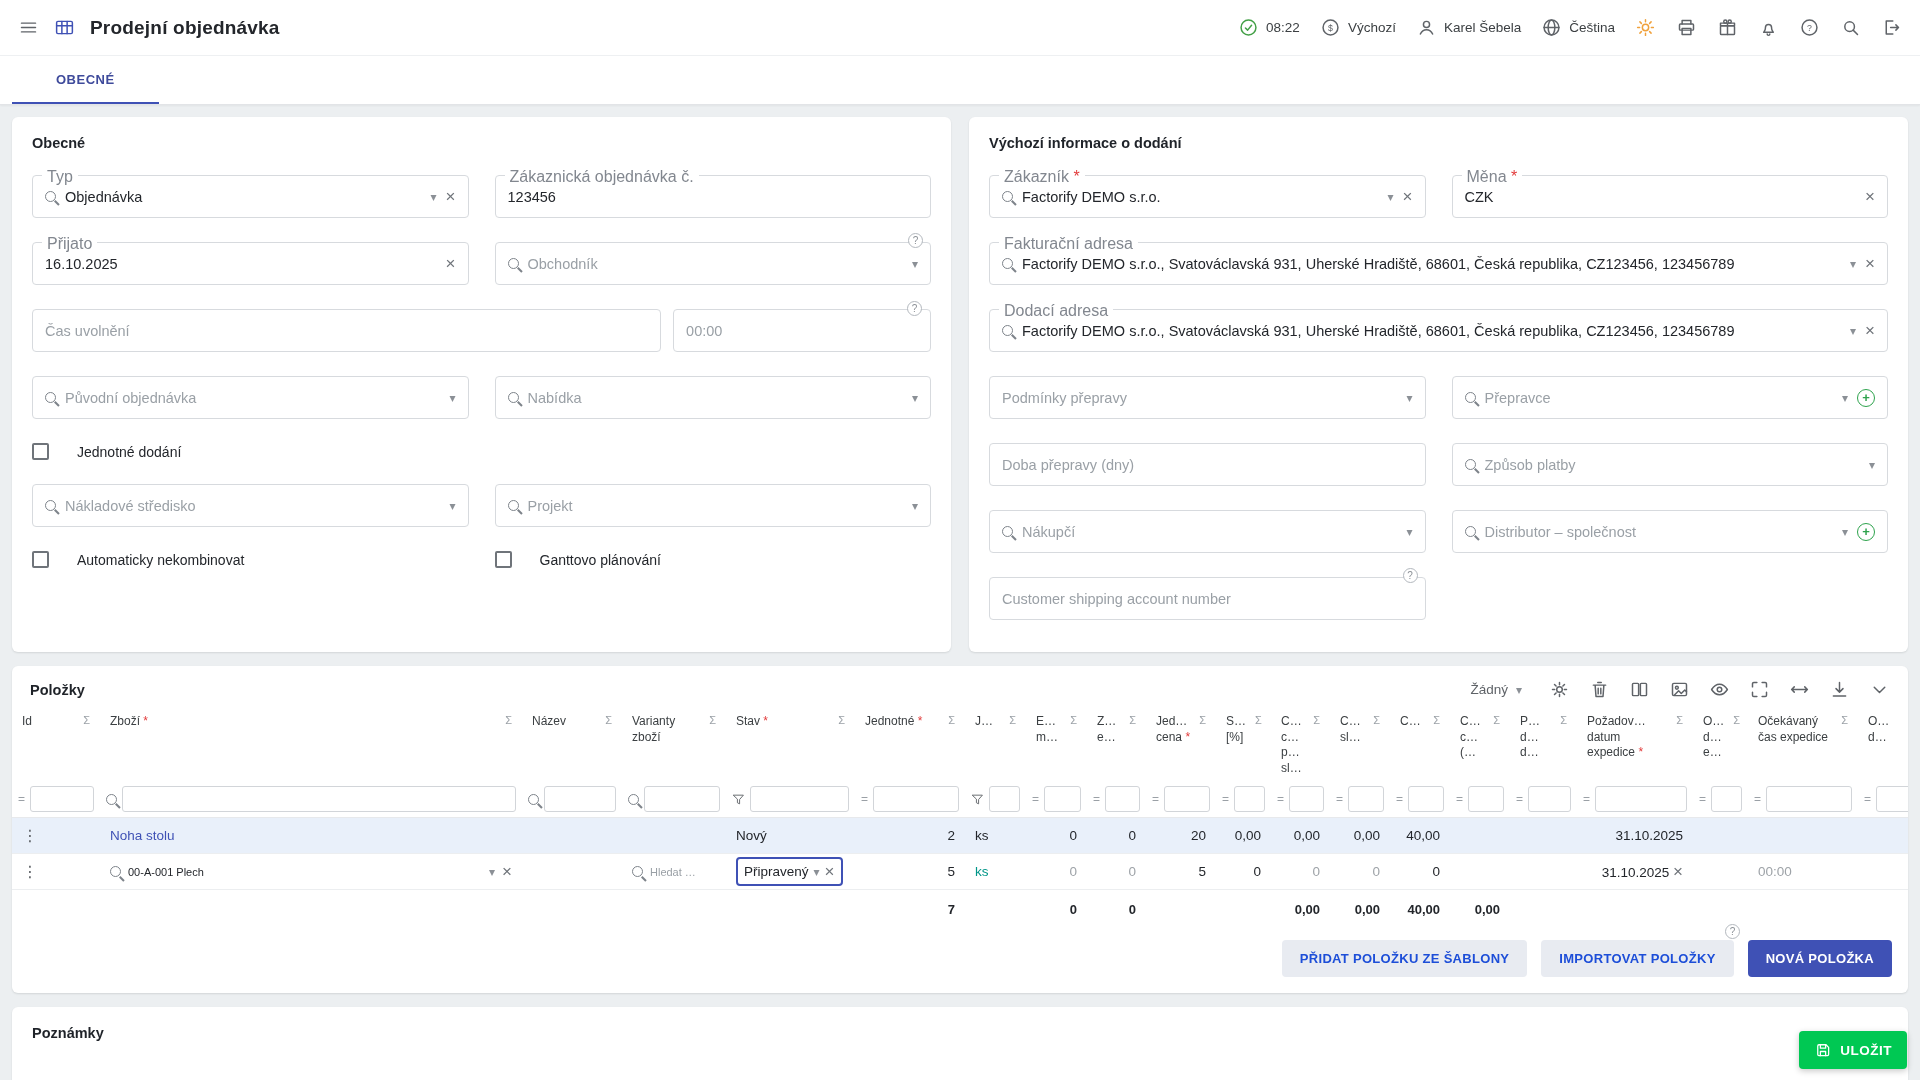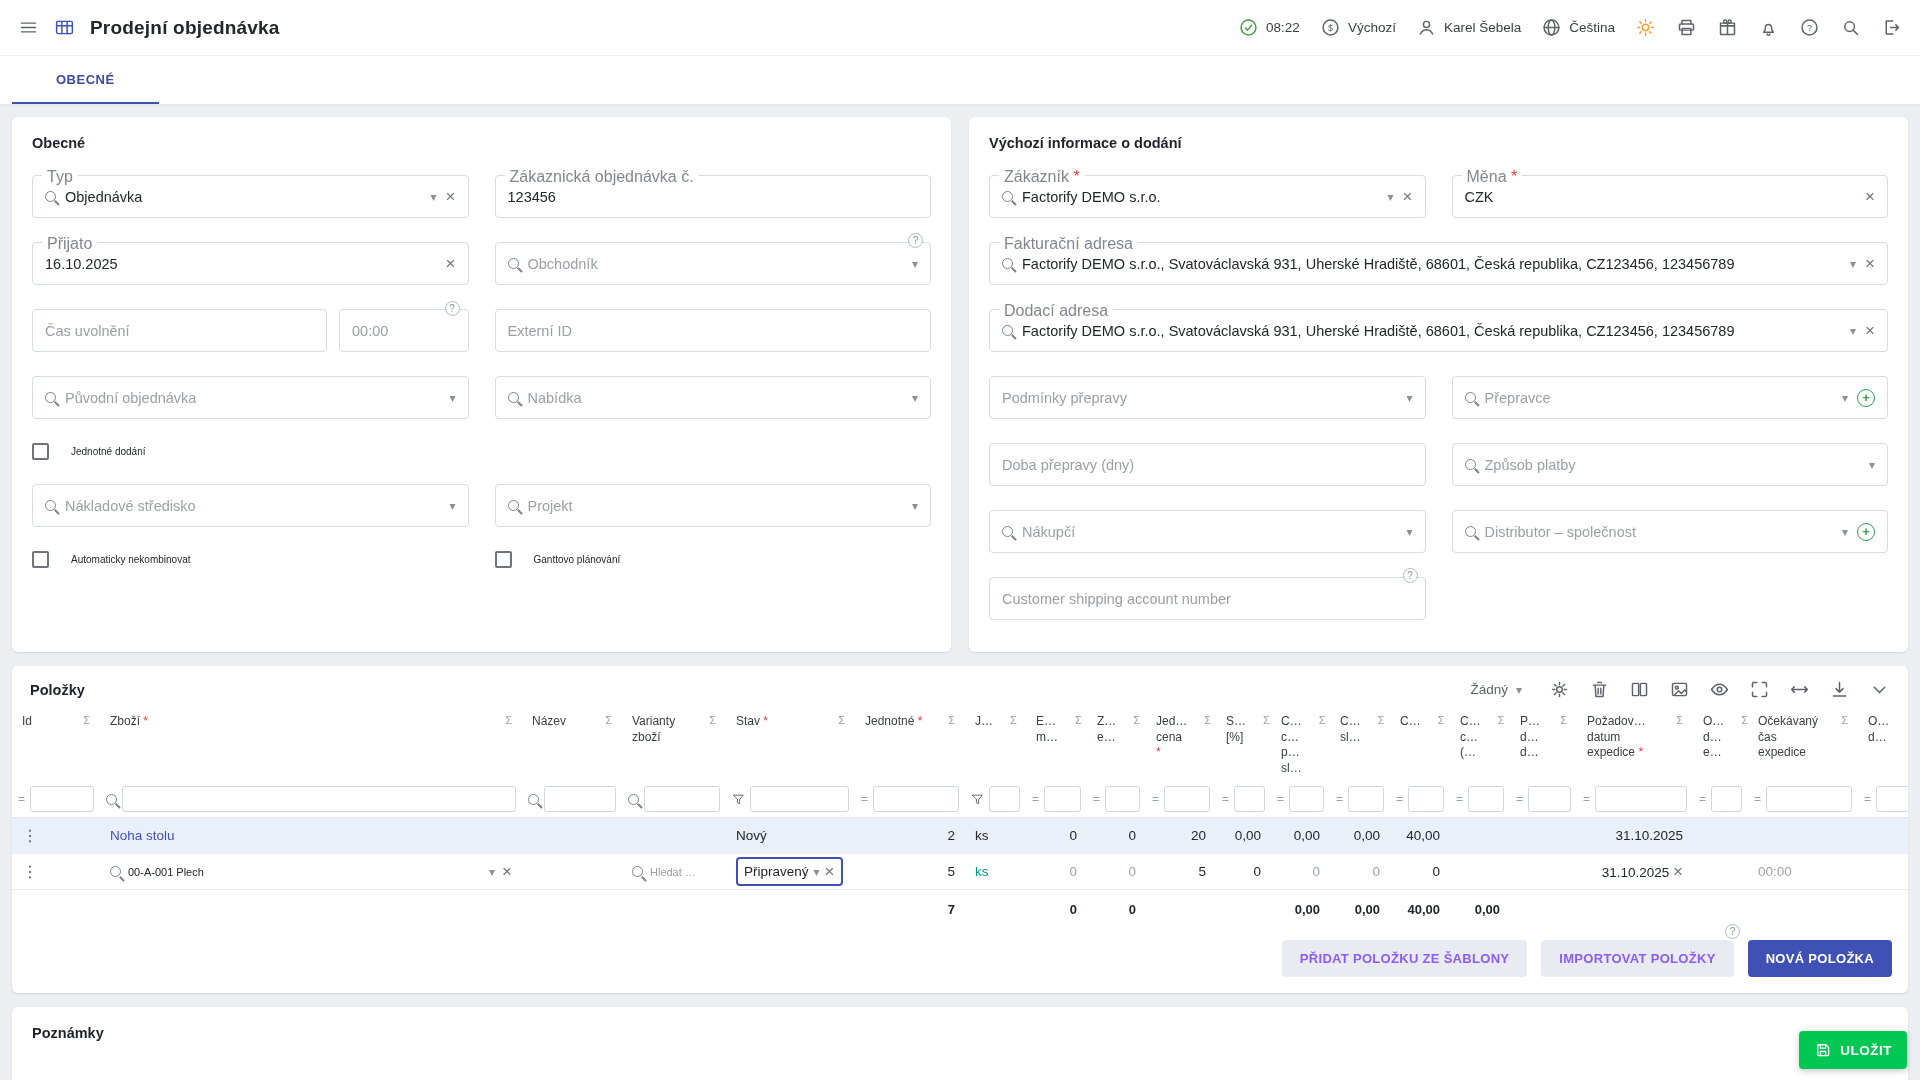--- a/index.html
+++ b/index.html
@@ -31,53 +31,53 @@
 .fval{flex:1;min-width:0;font-size:14.5px;white-space:nowrap;overflow:hidden;text-overflow:ellipsis}
 .ph{color:#9aa0a6}
 .caret{color:#8b9096;font-size:12px;flex:none;cursor:pointer}
 .clear{color:#6f747a;font-size:17px;line-height:1;flex:none;cursor:pointer}
 .field input{flex:1;min-width:0;border:0;outline:0;background:transparent;font:inherit;font-size:14.5px;color:#23262b}
 .field input::placeholder{color:#9aa0a6}
 .mag{flex:none;width:11px;height:11px;border:1.6px solid #7d838a;border-radius:50%;position:relative}
 .mag::after{content:"";position:absolute;width:6px;height:1.6px;background:#7d838a;right:-5px;bottom:-3px;transform:rotate(45deg)}
 .plus{flex:none;width:18px;height:18px;border:1.6px solid #2ea34d;border-radius:50%;color:#2ea34d;font-size:13px;font-weight:700;display:flex;align-items:center;justify-content:center;cursor:pointer}
 .qmark{position:absolute;top:-9px;right:8px;width:15px;height:15px;border:1.3px solid #b3b8be;border-radius:50%;background:#fff;color:#8b9096;font-size:10px;display:flex;align-items:center;justify-content:center;z-index:2}
-.check{display:flex;align-items:center;gap:22px;font-size:10px;cursor:pointer}
+.check{display:flex;align-items:center;gap:28px;font-size:14px;cursor:pointer}
 .cbox{width:17px;height:17px;border:2px solid #6f747a;border-radius:2px;background:#fff;flex:none}
 .w-cas{flex:2.6}.w-fmt{flex:1}
 .items-card{margin-top:14px;overflow:hidden}
 .items-head{display:flex;justify-content:space-between;align-items:center;padding:13px 18px 7px}
 .items-head h2{margin:0}
 .items-tools{display:flex;align-items:center;gap:19px;color:#5f6368}
 .groupby{display:flex;align-items:center;gap:8px;font-size:13.5px;color:#5f6368;cursor:pointer;margin-right:8px}
 table{border-collapse:collapse;table-layout:fixed;width:1916px}
 th,td{padding:0 10px;font-weight:400;overflow:hidden;white-space:nowrap}
 thead th{font-size:12px;color:#3c4043;vertical-align:top;padding-top:7px;padding-bottom:5px;text-align:left}
-.thwrap{display:flex;justify-content:space-between;gap:17px}
+.thwrap{display:flex;justify-content:space-between;gap:9px}
 .thlabel{white-space:pre-line;line-height:1.3}
 .sigma{color:#9aa0a6;font-size:11px;flex:none;cursor:pointer}
 tr.filter td{padding:5px 6px;border-bottom:1px solid #e7e9ec}
 .fcell{display:flex;align-items:center;gap:5px}
 .op{color:#9aa0a6;font-size:12px;flex:none}
 .fin{flex:1;min-width:0;height:26px;border:1px solid #d2d5d9;border-radius:3px;background:#fff;outline:0;padding:0 5px;font:inherit;font-size:12px}
 tbody td{height:36px;font-size:13.5px;border-bottom:1px solid #eceef0}
 td.num{text-align:right}
 tr.r1 td{background:#e9f0fa}
 .link{color:#3f51b5;cursor:pointer}
 .kebab{color:#5f6368;font-size:16px;cursor:pointer}
 .cellcombo{display:flex;align-items:center;gap:7px;min-width:0}
 .cellcombo .cv{flex:1;min-width:0;overflow:hidden;text-overflow:ellipsis;font-size:11px}
 td.ovis{overflow:visible}
 .stavbox{display:inline-flex;align-items:center;gap:5px;border:2px solid #3f51b5;border-radius:4px;background:#fff;padding:4px 6px;font-size:13.5px;max-width:none;cursor:pointer}
 .gray{color:#9ea3a8}
 .teal{color:#009688}
 tr.sum td{border-bottom:0;font-weight:600;font-size:13px;height:38px}
 .items-foot{display:flex;justify-content:flex-end;gap:14px;padding:12px 16px 16px;position:relative}
 .btn{height:37px;padding:0 18px;border:0;border-radius:4px;font:inherit;font-size:13px;font-weight:700;letter-spacing:.3px;cursor:pointer;white-space:nowrap}
-.btn.sec{background:#e8ebf1;color:#8b5cf6}
+.btn.sec{background:#e8ebf1;color:#1d4ed8}
 .btn.pri{background:#3f51b5;color:#fff}
 .foot-q{position:absolute;top:-4px;right:168px}
 .notes-card{margin-top:14px;height:140px;padding:18px 20px}
 .savebtn{position:fixed;right:13px;bottom:11px;height:38px;padding:0 15px;background:#00c853;color:#fff;border:0;border-radius:4px;font:inherit;font-size:13.5px;font-weight:700;letter-spacing:.5px;display:flex;align-items:center;gap:8px;cursor:pointer;box-shadow:0 2px 6px rgba(0,0,0,.22)}
 </style>
 </head>
 <body>
 
 <header class="appbar">
   <div class="lft">
@@ -215,25 +215,20 @@
         </div>
       </div>
       <div class="frow">
         <div class="col">
           <div class="field w-cas">
             <input placeholder="Čas uvolnění" style="">
           </div>
           <div class="field w-fmt" style="position:relative">
             <span class="qmark">?</span>
             <input placeholder="00:00" style="">
-          </div>
-        </div>
-        <div class="col">
-          <div class="field">
-            <input placeholder="Externí ID" style="">
           </div>
         </div>
       </div>
       <div class="frow">
         <div class="col">
           <div class="field">
             <span class="mag"></span>
             <span class="fval ph">Původní objednávka</span>
             <span class="caret">▾</span>
           </div>

